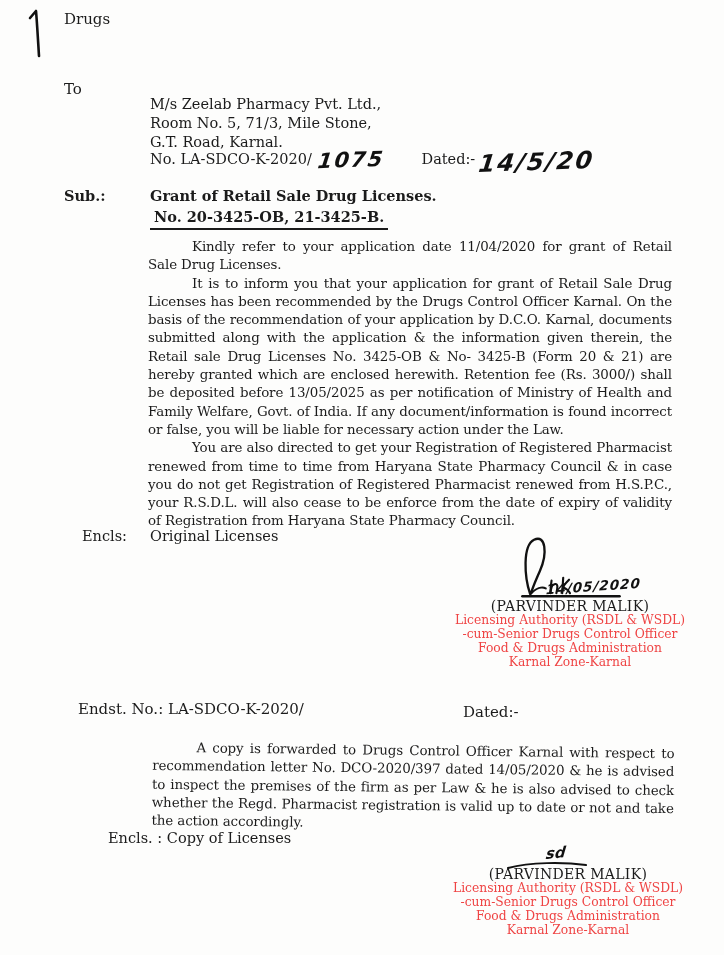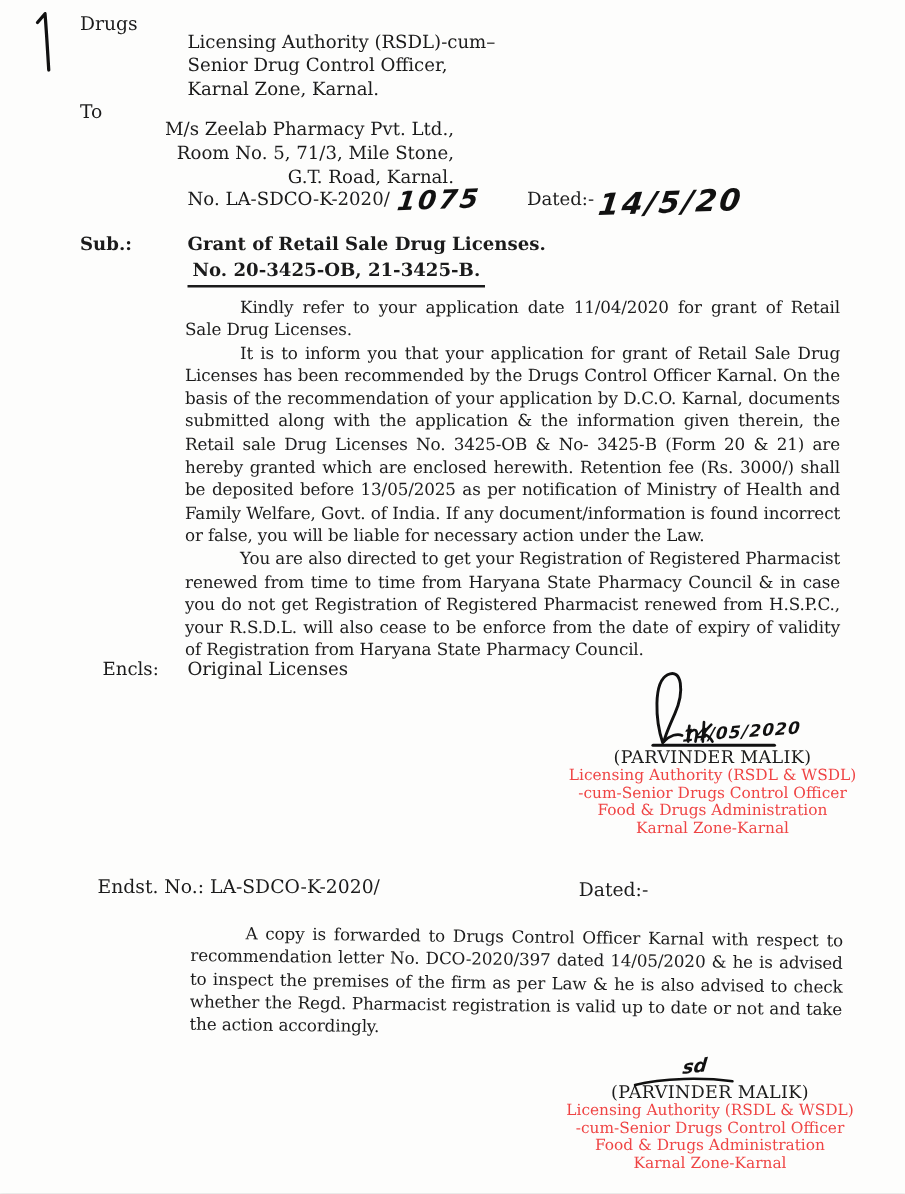--- a/index.html
+++ b/index.html
@@ -61,28 +61,23 @@
 </head>
 <body>
 
 <div class="page">
 
   <svg class="pageno-svg" width="26" height="56" viewBox="0 0 26 56">
     <path d="M4 12 L10 5 M10 5 C11 16 12 34 13 50" stroke="#111" stroke-width="2.6" fill="none" stroke-linecap="round"></path>
   </svg>
 
   <div class="abs lbl" style="left:64px;top:10px;">Drugs</div>
-  <div class="abs addr" style="left:150px;top:25px;">
-    <div>Licensing Authority (RSDL)-cum–</div>
-    <div>Senior Drug Control Officer,</div>
-    <div>Karnal Zone, Karnal.</div>
-  </div>
 
   <div class="abs lbl" style="left:64px;top:80px;">To</div>
-  <div class="abs addr" style="left:132px;top:95px;text-align:right;">
+  <div class="abs addr" style="left:150px;top:95px;">
     <div>M/s Zeelab Pharmacy Pvt. Ltd.,</div>
     <div>Room No. 5, 71/3, Mile Stone,</div>
     <div>G.T. Road, Karnal.</div>
   </div>
 
   <div class="abs ref-line" style="left:150px;top:148px;">
     <span>No. LA-SDCO-K-2020/</span><span class="hw ref-hw">1075</span>
     <span style="display:inline-block;width:22px;"></span>
     <span>Dated:-</span><span class="hw dated-hw">14/5/20</span>
   </div>
@@ -116,20 +111,24 @@
     <div class="sig-title">Karnal Zone-Karnal</div>
   </div>
 
   <div class="abs endst" style="left:78px;top:700px;">Endst. No.: LA-SDCO-K-2020/</div>
   <div class="abs endst" style="left:463px;top:703px;">Dated:-</div>
 
   <div class="abs bodytext para4" style="left:152px;top:742px;width:522px;">
     <p>A copy is forwarded to Drugs Control Officer Karnal with respect to recommendation letter No. DCO-2020/397 dated 14/05/2020 &amp; he is advised to inspect the premises of the firm as per Law &amp; he is also advised to check whether the Regd. Pharmacist registration is valid up to date or not and take the action accordingly.</p>
   </div>
 
+  <div class="abs encl" style="left:108px;top:830px;">
+    <span>Encls. :</span>
+    <span>Copy of Licenses</span>
+  </div>
 
   <div class="abs sigblock" style="left:448px;top:852px;">
     <div class="sd-wrap">
       <span class="hw sd-mark">sd</span>
       <svg class="sd-line" width="82" height="10" viewBox="0 0 82 10">
         <path d="M2 8 C24 2 58 2 80 5" stroke="#111" stroke-width="2" fill="none" stroke-linecap="round"></path>
       </svg>
     </div>
     <div class="sig-name">(PARVINDER MALIK)</div>
     <div class="sig-title">Licensing Authority (RSDL &amp; WSDL)</div>

